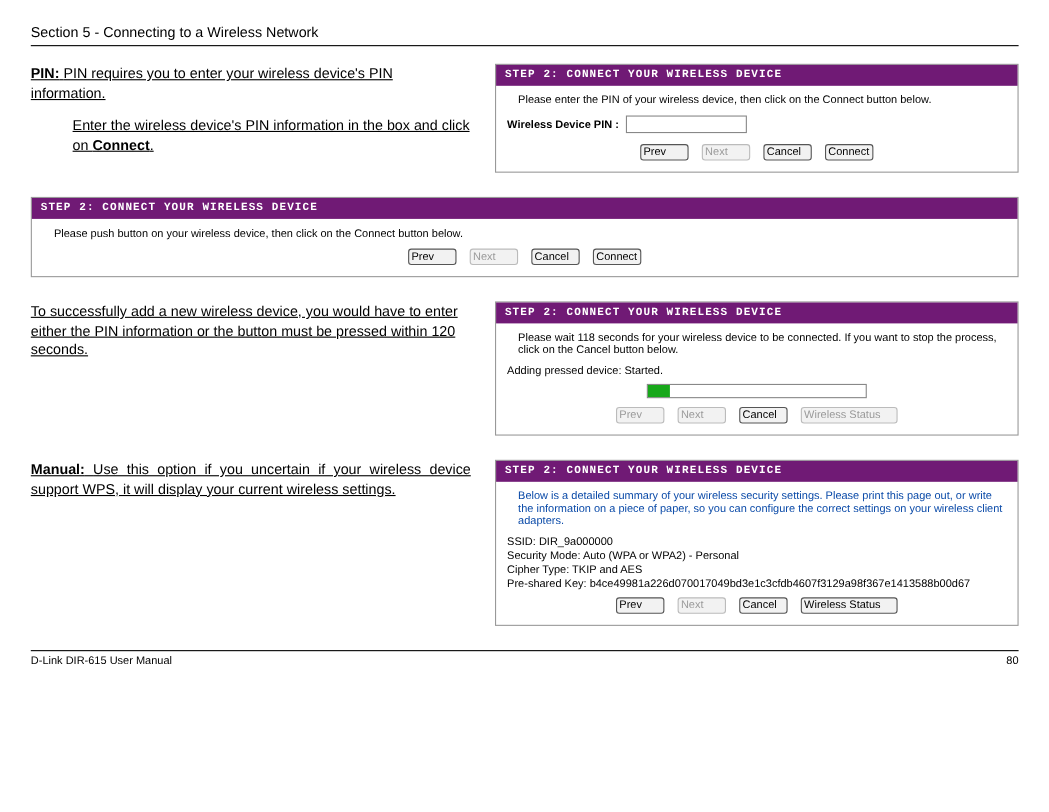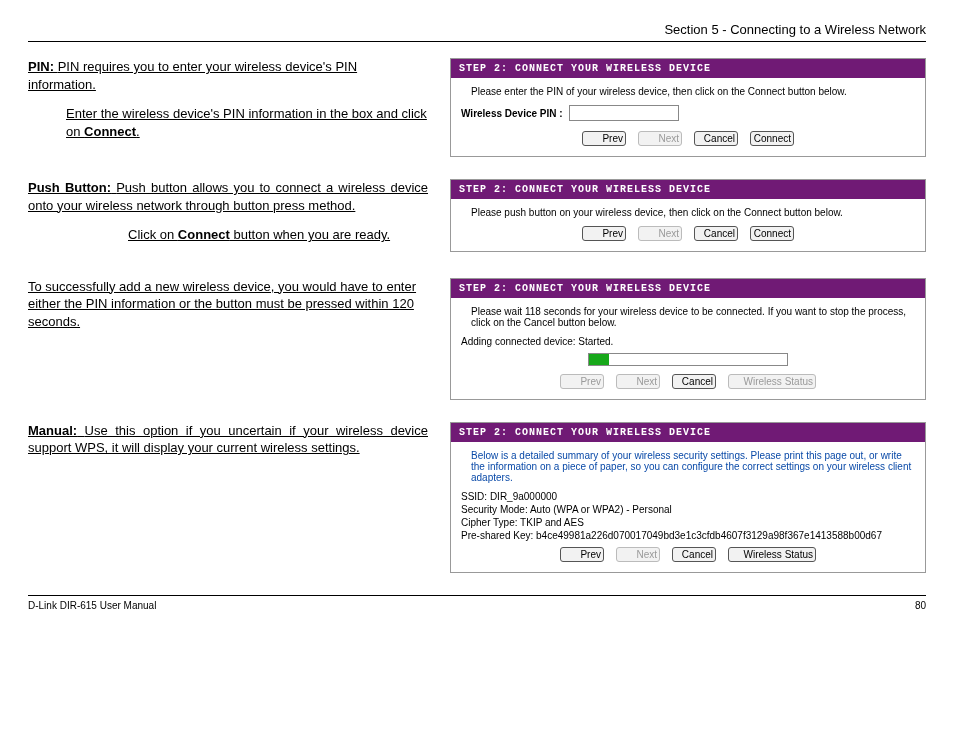--- a/index.html
+++ b/index.html
@@ -9,21 +9,20 @@
     padding: 22px 28px;
     font-size: 13px;
     color: #000;
     width: 954px;
   }
   .top-header {
     border-bottom: 1px solid #000;
     padding-bottom: 4px;
     margin-bottom: 16px;
     font-size: 13px;
-    text-align: right;
   }
   .footer {
     border-top: 1px solid #000;
     padding-top: 4px;
     margin-top: 18px;
     display: flex;
     justify-content: space-between;
     font-size: 10px;
   }
   .row {
@@ -70,21 +69,21 @@
     background: #fff;
   }
   .btn-row { display: flex; justify-content: center; gap: 12px; margin-top: 6px; }
   .btn {
     border: 1px solid #555;
     border-radius: 3px;
     background: #f2f2f2;
     font-size: 10px;
     padding: 1px 2px;
     min-width: 44px;
-    text-align: right;
+    text-align: left;
     font-family: Verdana, Geneva, sans-serif;
   }
   .btn.disabled { color: #9a9a9a; border-color: #bbb; }
   .btn.wide { min-width: 88px; }
   .progress-wrap { margin: 6px auto 8px auto; width: 200px; }
   .progress {
     border: 1px solid #888;
     height: 13px;
     width: 200px;
     background: #fff;
@@ -128,29 +127,20 @@
           <button class="btn disabled">Next</button>
           <button class="btn">Cancel</button>
           <button class="btn">Connect</button>
         </div>
       </div>
     </div>
   </div>
 </div>
 
 <div class="row">
-  <div class="left-col">
-    <p class="para justify">
-      <span class="term">Push Button:</span>
-      <span>Push button allows you to connect a wireless device onto your wireless network through button press method.</span>
-    </p>
-    <p class="para indent-push justify">
-      <span>Click on </span><span class="term">Connect</span><span> button when you are ready.</span>
-    </p>
-  </div>
   <div class="right-col">
     <div class="panel">
       <div class="panel-header">STEP 2: CONNECT YOUR WIRELESS DEVICE</div>
       <div class="panel-body">
         <div class="panel-instr">Please push button on your wireless device, then click on the Connect button below.</div>
         <div class="btn-row">
           <button class="btn">Prev</button>
           <button class="btn disabled">Next</button>
           <button class="btn">Cancel</button>
           <button class="btn">Connect</button>
@@ -162,21 +152,21 @@
 
 <div class="row">
   <div class="left-full">
     <p class="para">To successfully add a new wireless device, you would have to enter either the PIN information or the button must be pressed within 120 seconds.</p>
   </div>
   <div class="right-col">
     <div class="panel">
       <div class="panel-header">STEP 2: CONNECT YOUR WIRELESS DEVICE</div>
       <div class="panel-body">
         <div class="panel-instr">Please wait 118 seconds for your wireless device to be connected. If you want to stop the process, click on the Cancel button below.</div>
-        <div class="detail-line">Adding connected device: Started.</div>
+        <div class="detail-line">Adding pressed device: Started.</div>
         <div class="progress-wrap">
           <div class="progress">
             <div class="progress-fill"></div>
           </div>
         </div>
         <div class="btn-row">
           <button class="btn disabled">Prev</button>
           <button class="btn disabled">Next</button>
           <button class="btn">Cancel</button>
           <button class="btn wide disabled">Wireless Status</button>

